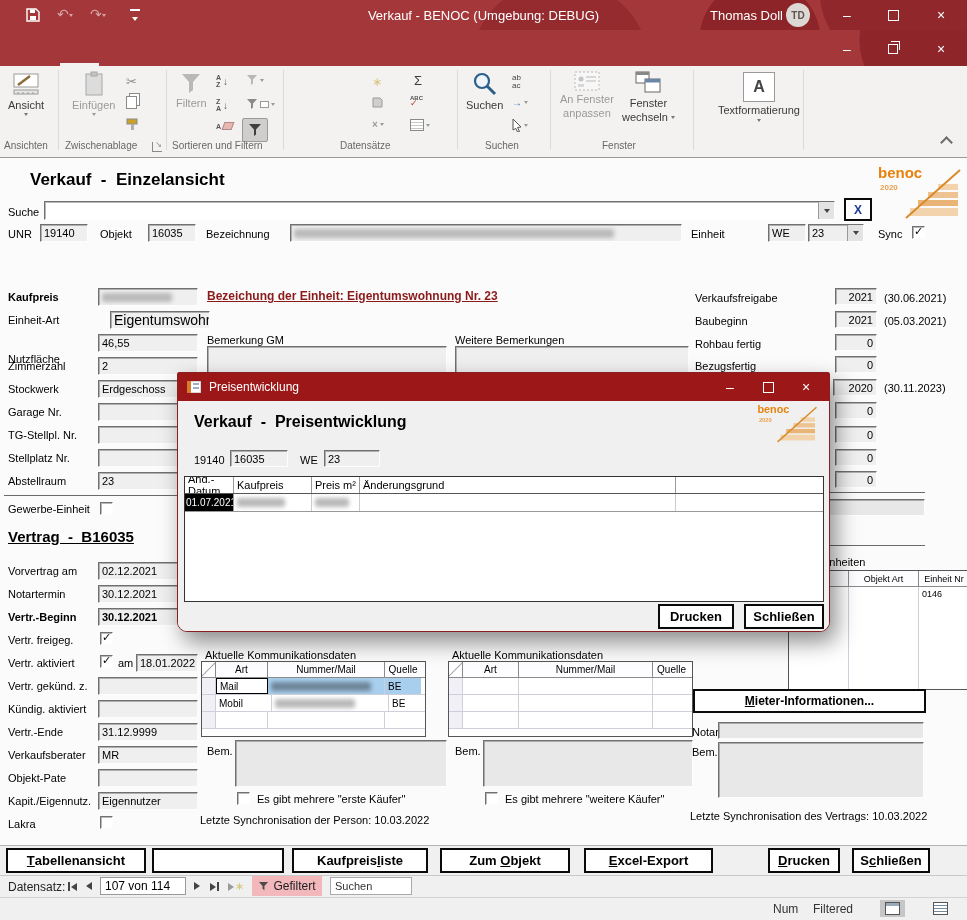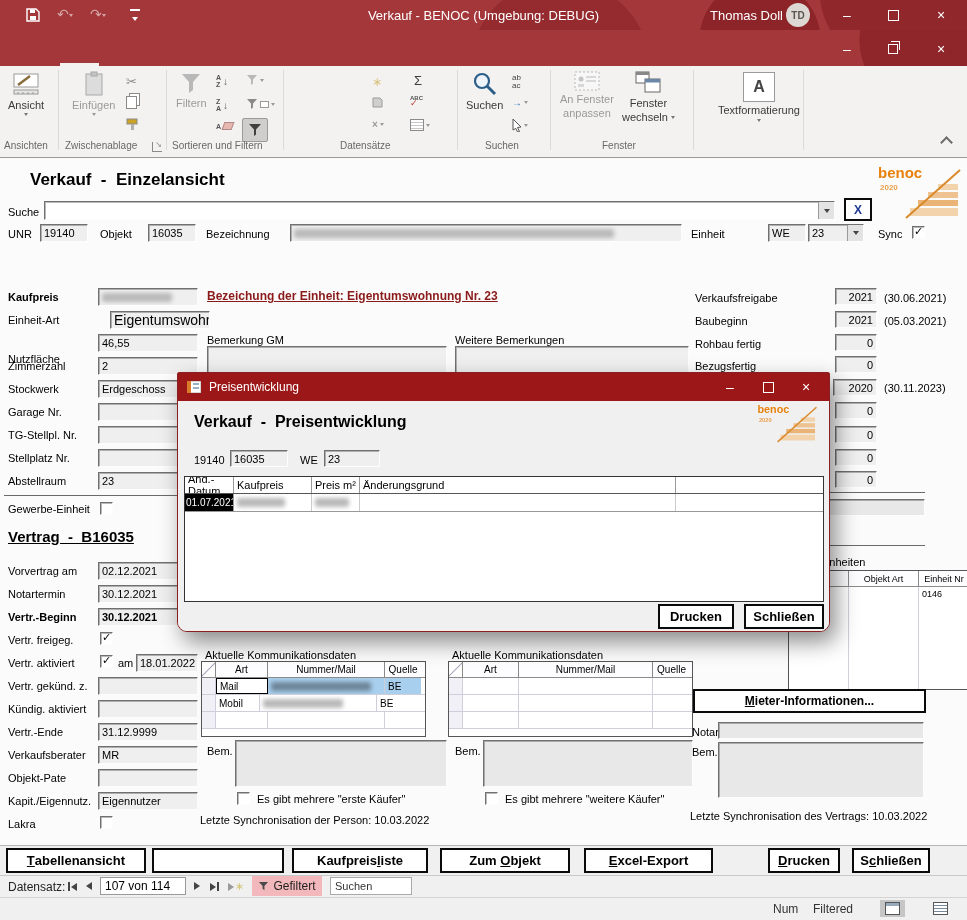--- a/index.html
+++ b/index.html
@@ -463,21 +463,21 @@
     <div class="krow">
       <span class="kc sel" style="width:14px;"></span>
       <span class="kc cur" style="width:52px;">Mail</span>
       <span class="kc blue" style="width:117px;">
           <span class="smudge" style="width:100px;background:#6f8699;"></span>
         </span>
       <span class="kc blue" style="width:36px;border-right:none;">BE</span>
     </div>
     <div class="krow">
       <span class="kc sel" style="width:14px;"></span>
-      <span class="kc" style="width:44px;">Mobil</span>
+      <span class="kc" style="width:56px;">Mobil</span>
       <span class="kc" style="width:117px;">
           <span class="smudge" style="width:80px;"></span>
         </span>
       <span class="kc" style="width:36px;border-right:none;">BE</span>
     </div>
     <div class="krow">
       <span class="kc sel" style="width:14px;"></span>
         <span class="kc" style="width:52px;"></span>
         <span class="kc" style="width:117px;"></span>
         <span class="kc" style="width:36px;border-right:none;"></span>

